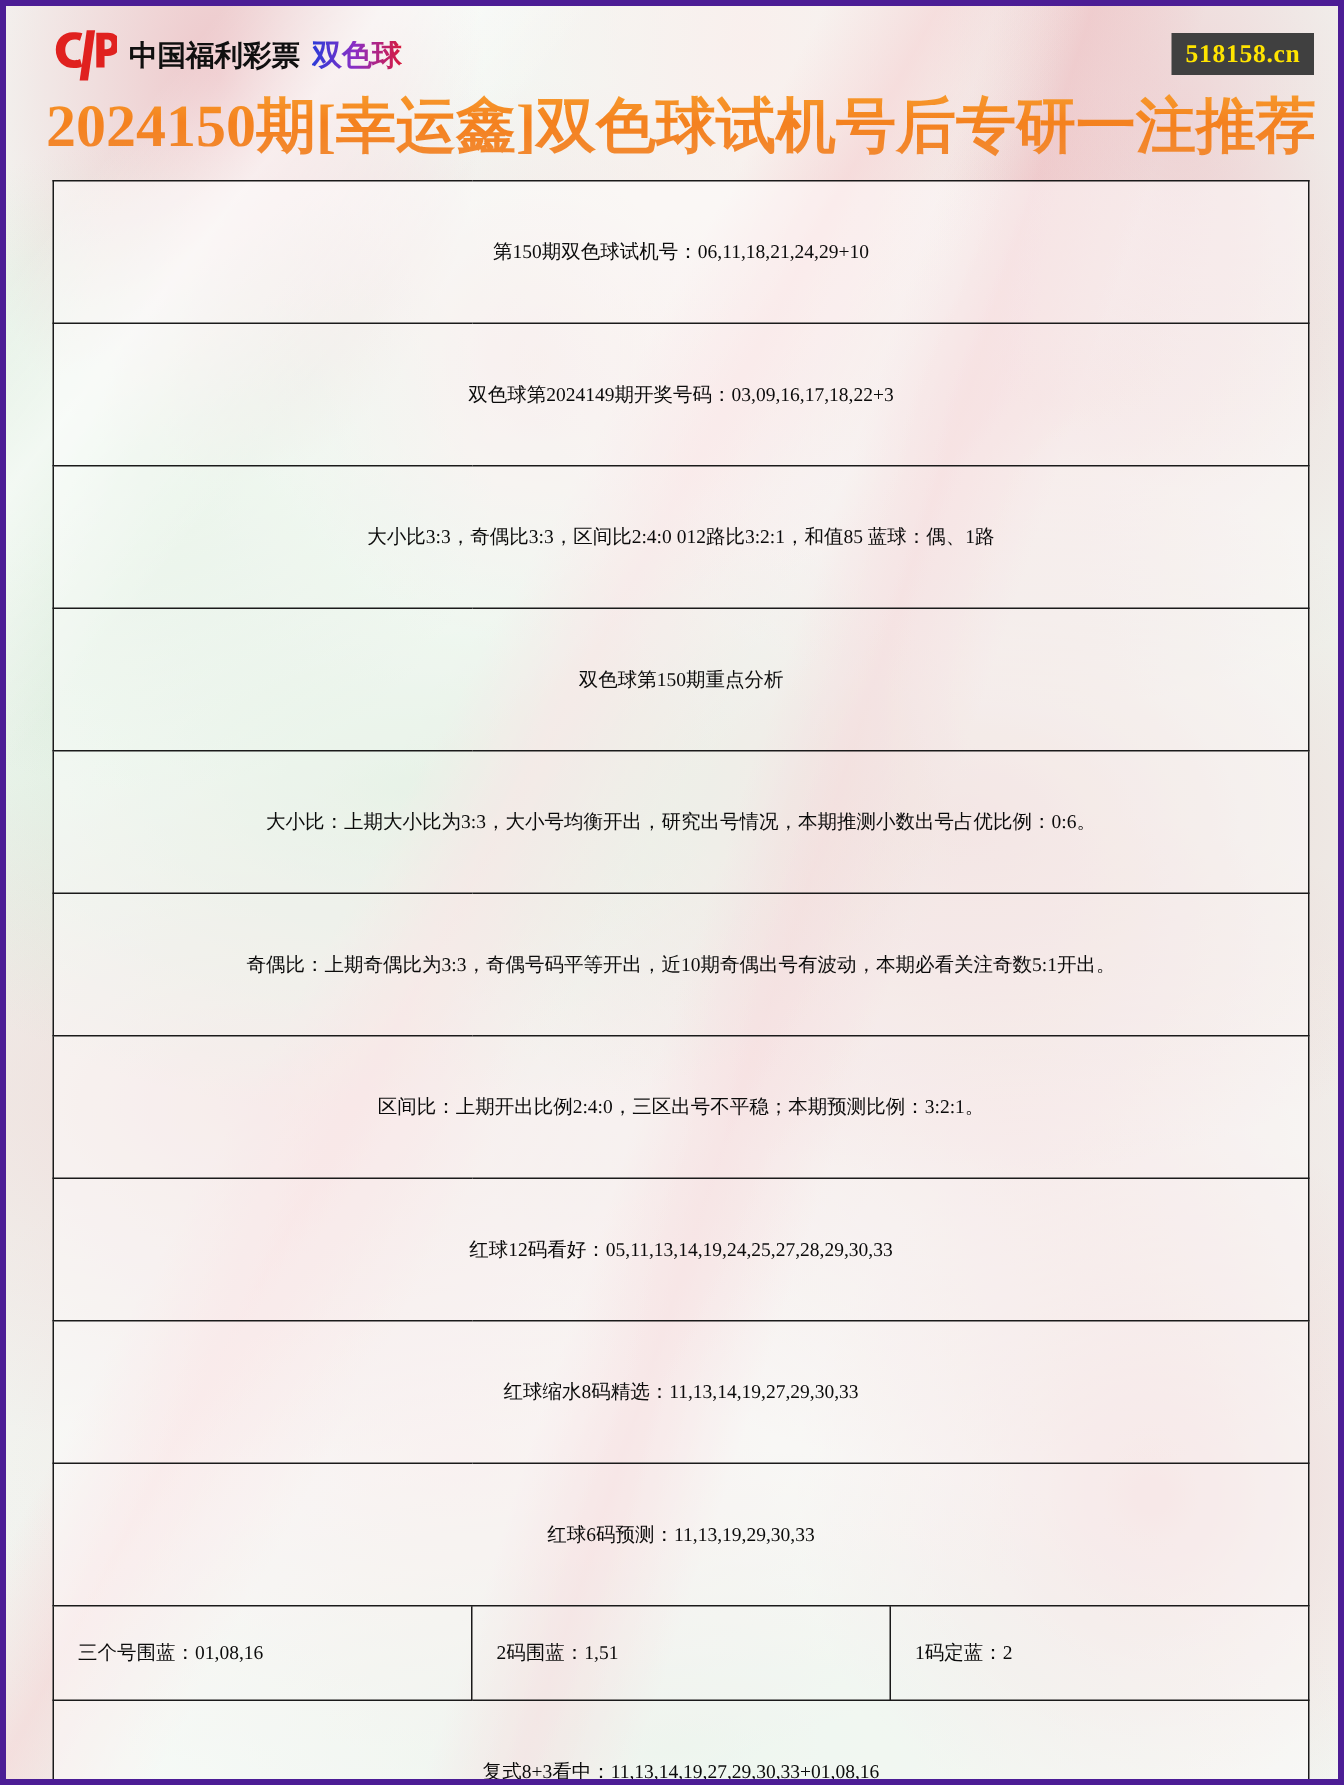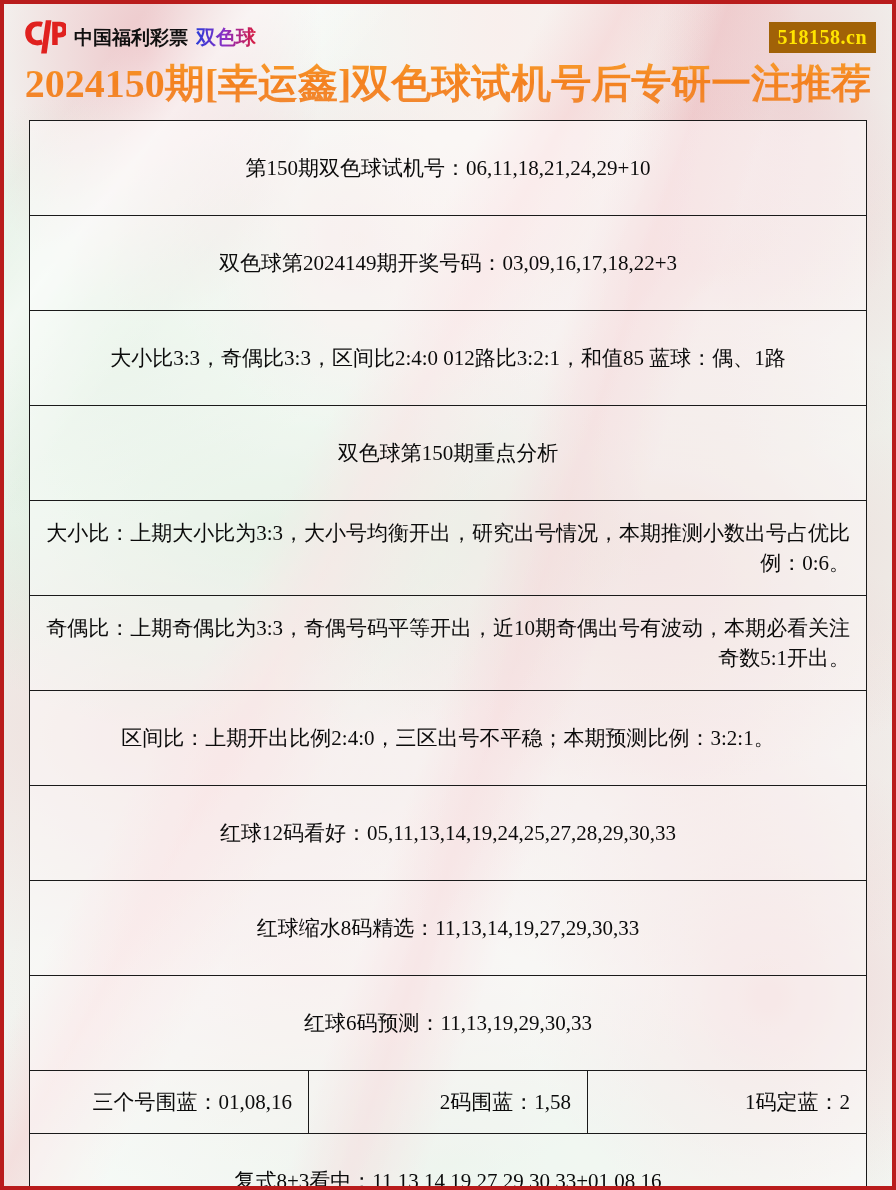--- a/index.html
+++ b/index.html
@@ -13,23 +13,24 @@
     background: #ffffff;
     overflow: hidden;
   }
 
   
   #page {
     position: relative;
     width: 896px;
     height: 1190px;
     box-sizing: border-box;
-    border: 4px solid #b91c1c;
+    border: 4px solid #4c1d95;
     background: #f2f7f3;
     overflow: hidden;
+    padding-left: 12px;
   }
 
   
   #bg-photo {
     position: absolute;
     inset: 0;
     z-index: 0;
     background-color: #eef5ef;
     background-image:
       radial-gradient(ellipse 260px 400px at 16% 4%,  rgba(232,150,160,0.50), rgba(232,150,160,0) 68%),
@@ -93,25 +94,25 @@
     background: linear-gradient(90deg, #2b3bd8 0%, #8b2fc4 48%, #d81a3c 100%);
     -webkit-background-clip: text;
     background-clip: text;
     color: transparent;
     -webkit-text-fill-color: transparent;
   }
   #site-badge {
     position: absolute;
     right: 16px;
     top: 18px;
-    background: #a16207;
+    background: #404040;
     color: #ffe400;
     font-family: "Liberation Serif", "DejaVu Serif", serif;
     font-weight: bold;
-    font-size: 20px;
+    font-size: 17px;
     line-height: 1;
     padding: 5px 9px 6px 9px;
     letter-spacing: 0.5px;
     margin-left: 28px;
   }
 
   
   #page-title {
     position: relative;
     z-index: 2;
@@ -137,31 +138,31 @@
     width: 838px;
     margin: 0 auto;
     border-collapse: collapse;
     table-layout: fixed;
     background: rgba(255,255,255,0.30);
   }
   #analysis-table td {
     border: 1px solid #1a1a1a;
     padding: 16px 16px;
     font-family: "Liberation Serif", "DejaVu Serif", serif;
-    font-size: 21px;
+    font-size: 13px;
     line-height: 30px;
     color: #0b0b0b;
     vertical-align: middle;
     background: rgba(255,255,255,0.26);
   }
   td.center { text-align: center; }
-  td.justify { text-align: right; }
+  td.justify { text-align: center; }
   td.tall { height: 62px; }
   td.para { height: 62px; }
-  #analysis-table tr.triple td { text-align: right; }
+  #analysis-table tr.triple td { text-align: left; }
 </style>
 </head>
 <body>
 
 <div id="page">
 
   <div id="bg-photo"></div>
   <div id="bg-streaks"></div>
 
   <div id="header">
@@ -210,21 +211,21 @@
         <td class="center tall" colspan="3">红球12码看好：05,11,13,14,19,24,25,27,28,29,30,33</td>
       </tr>
       <tr>
         <td class="center tall" colspan="3">红球缩水8码精选：11,13,14,19,27,29,30,33</td>
       </tr>
       <tr>
         <td class="center tall" colspan="3">红球6码预测：11,13,19,29,30,33</td>
       </tr>
       <tr class="triple">
         <td class="center" style="width:281px">三个号围蓝：01,08,16</td>
-        <td class="center" style="width:281px">2码围蓝：1,58</td>
+        <td class="center" style="width:281px">2码围蓝：1,51</td>
         <td class="center" style="width:276px">1码定蓝：2</td>
       </tr>
       <tr>
         <td class="center tall" colspan="3">复式8+3看中：11,13,14,19,27,29,30,33+01,08,16</td>
       </tr>
 
     </tbody>
   </table>
 
 </div>

